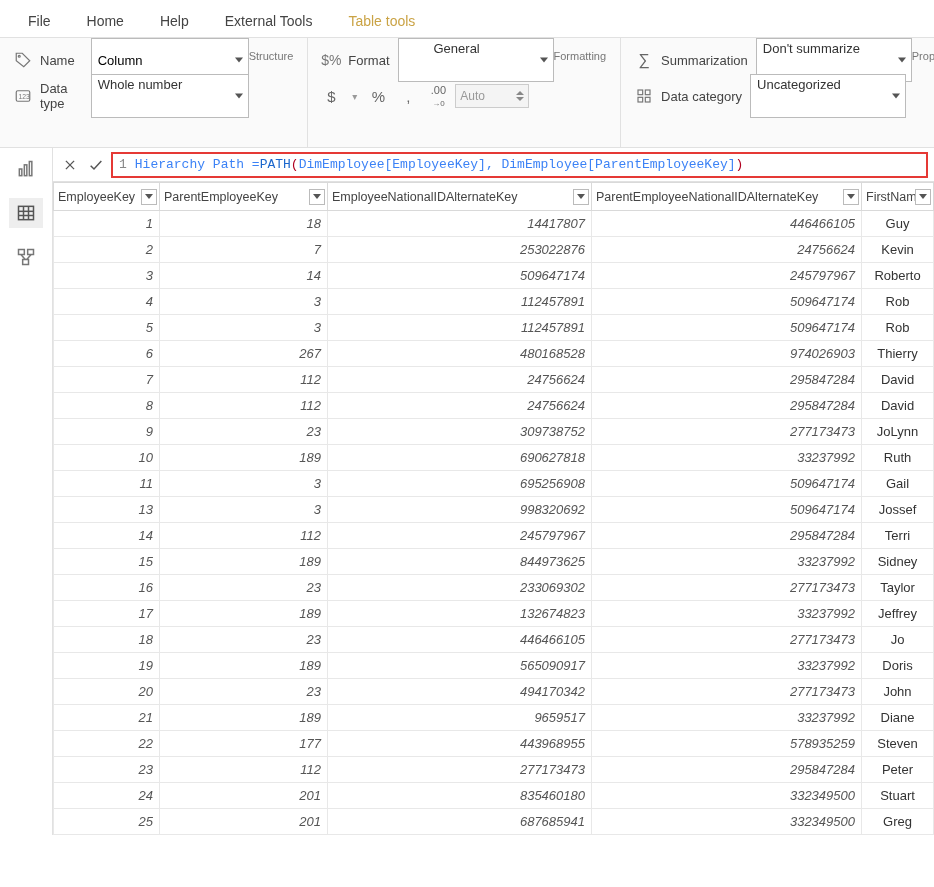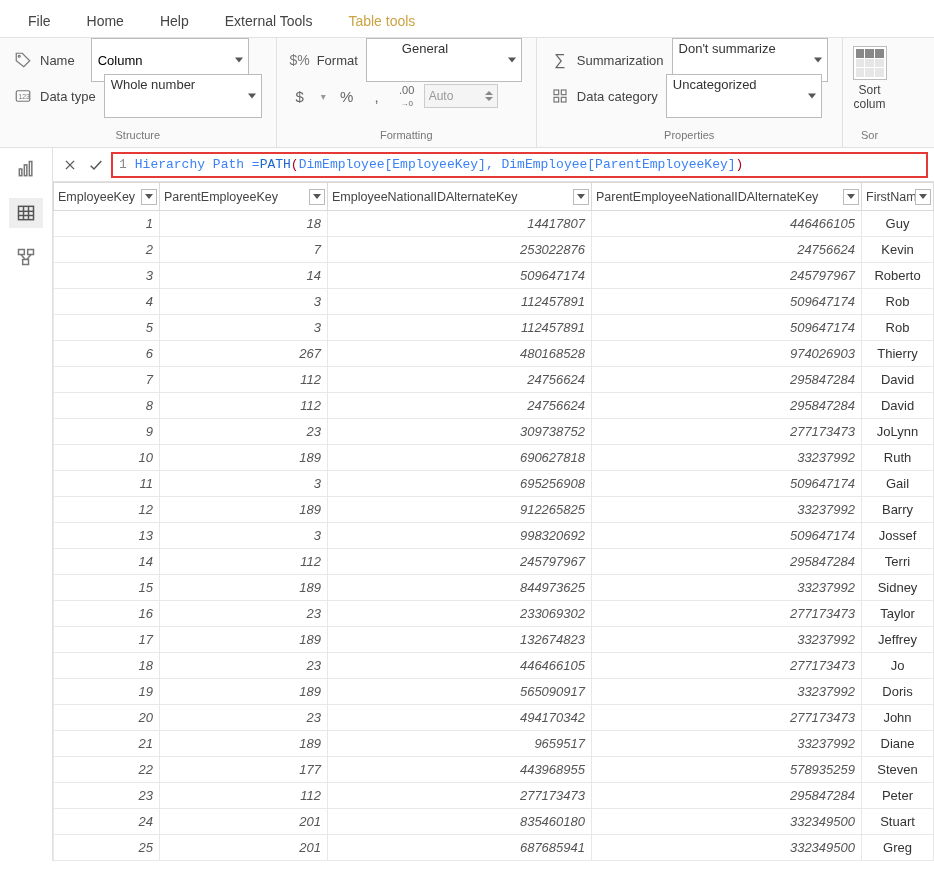--- a/index.html
+++ b/index.html
@@ -36,21 +36,21 @@
   }
   
   .ribbon {
     display: flex;
     height: 110px;
     border-bottom: 1px solid #e1e1e1;
     background: #fafafa;
   }
   .ribbon-group {
     display: flex;
-    flex-direction: column;
+    flex-direction: row;
     justify-content: space-between;
     border-right: 1px solid #e1e1e1;
     padding: 8px 14px 0 14px;
   }
   .ribbon-group-body {
     display: flex;
     flex-direction: column;
     gap: 8px;
   }
   .ribbon-group-label {
@@ -449,27 +449,20 @@
               <td class="txt">Ruth</td>
             </tr>
             <tr>
               <td class="num">11</td>
               <td class="num">3</td>
               <td class="num">695256908</td>
               <td class="num">509647174</td>
               <td class="txt">Gail</td>
             </tr>
             <tr>
-              <td class="num">12</td>
-              <td class="num">189</td>
-              <td class="num">912265825</td>
-              <td class="num">33237992</td>
-              <td class="txt">Barry</td>
-            </tr>
-            <tr>
               <td class="num">13</td>
               <td class="num">3</td>
               <td class="num">998320692</td>
               <td class="num">509647174</td>
               <td class="txt">Jossef</td>
             </tr>
             <tr>
               <td class="num">14</td>
               <td class="num">112</td>
               <td class="num">245797967</td>

